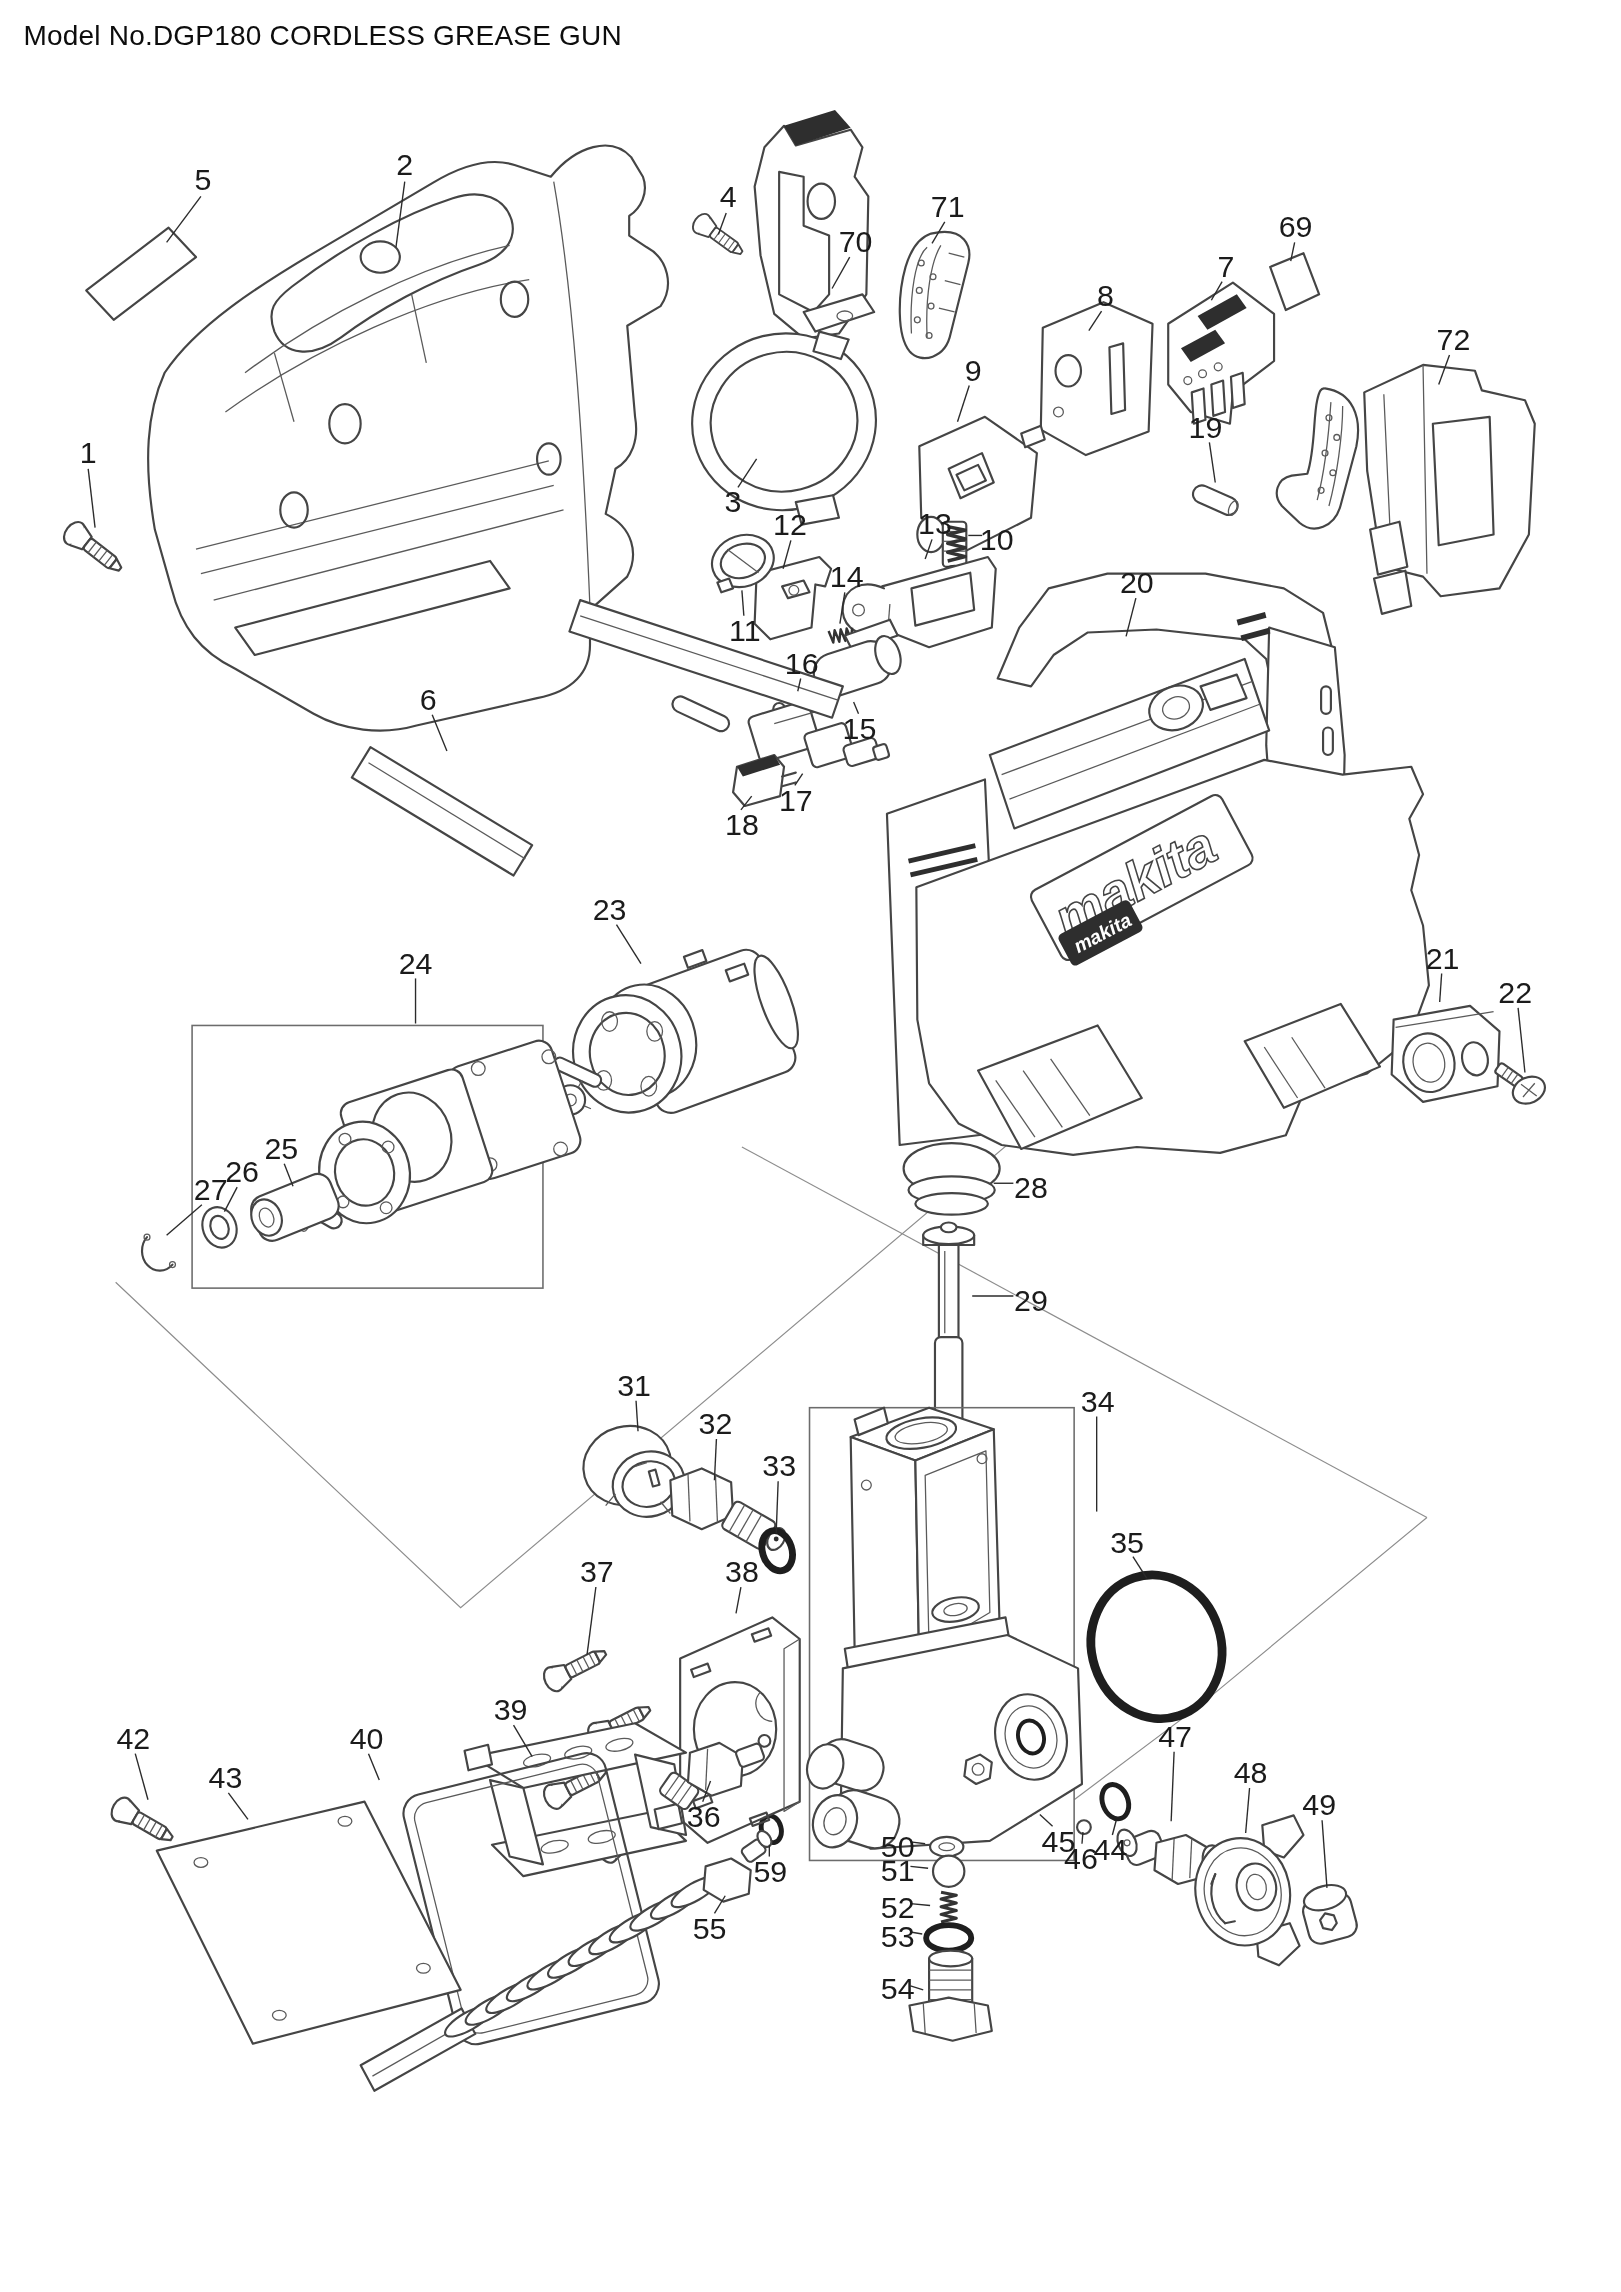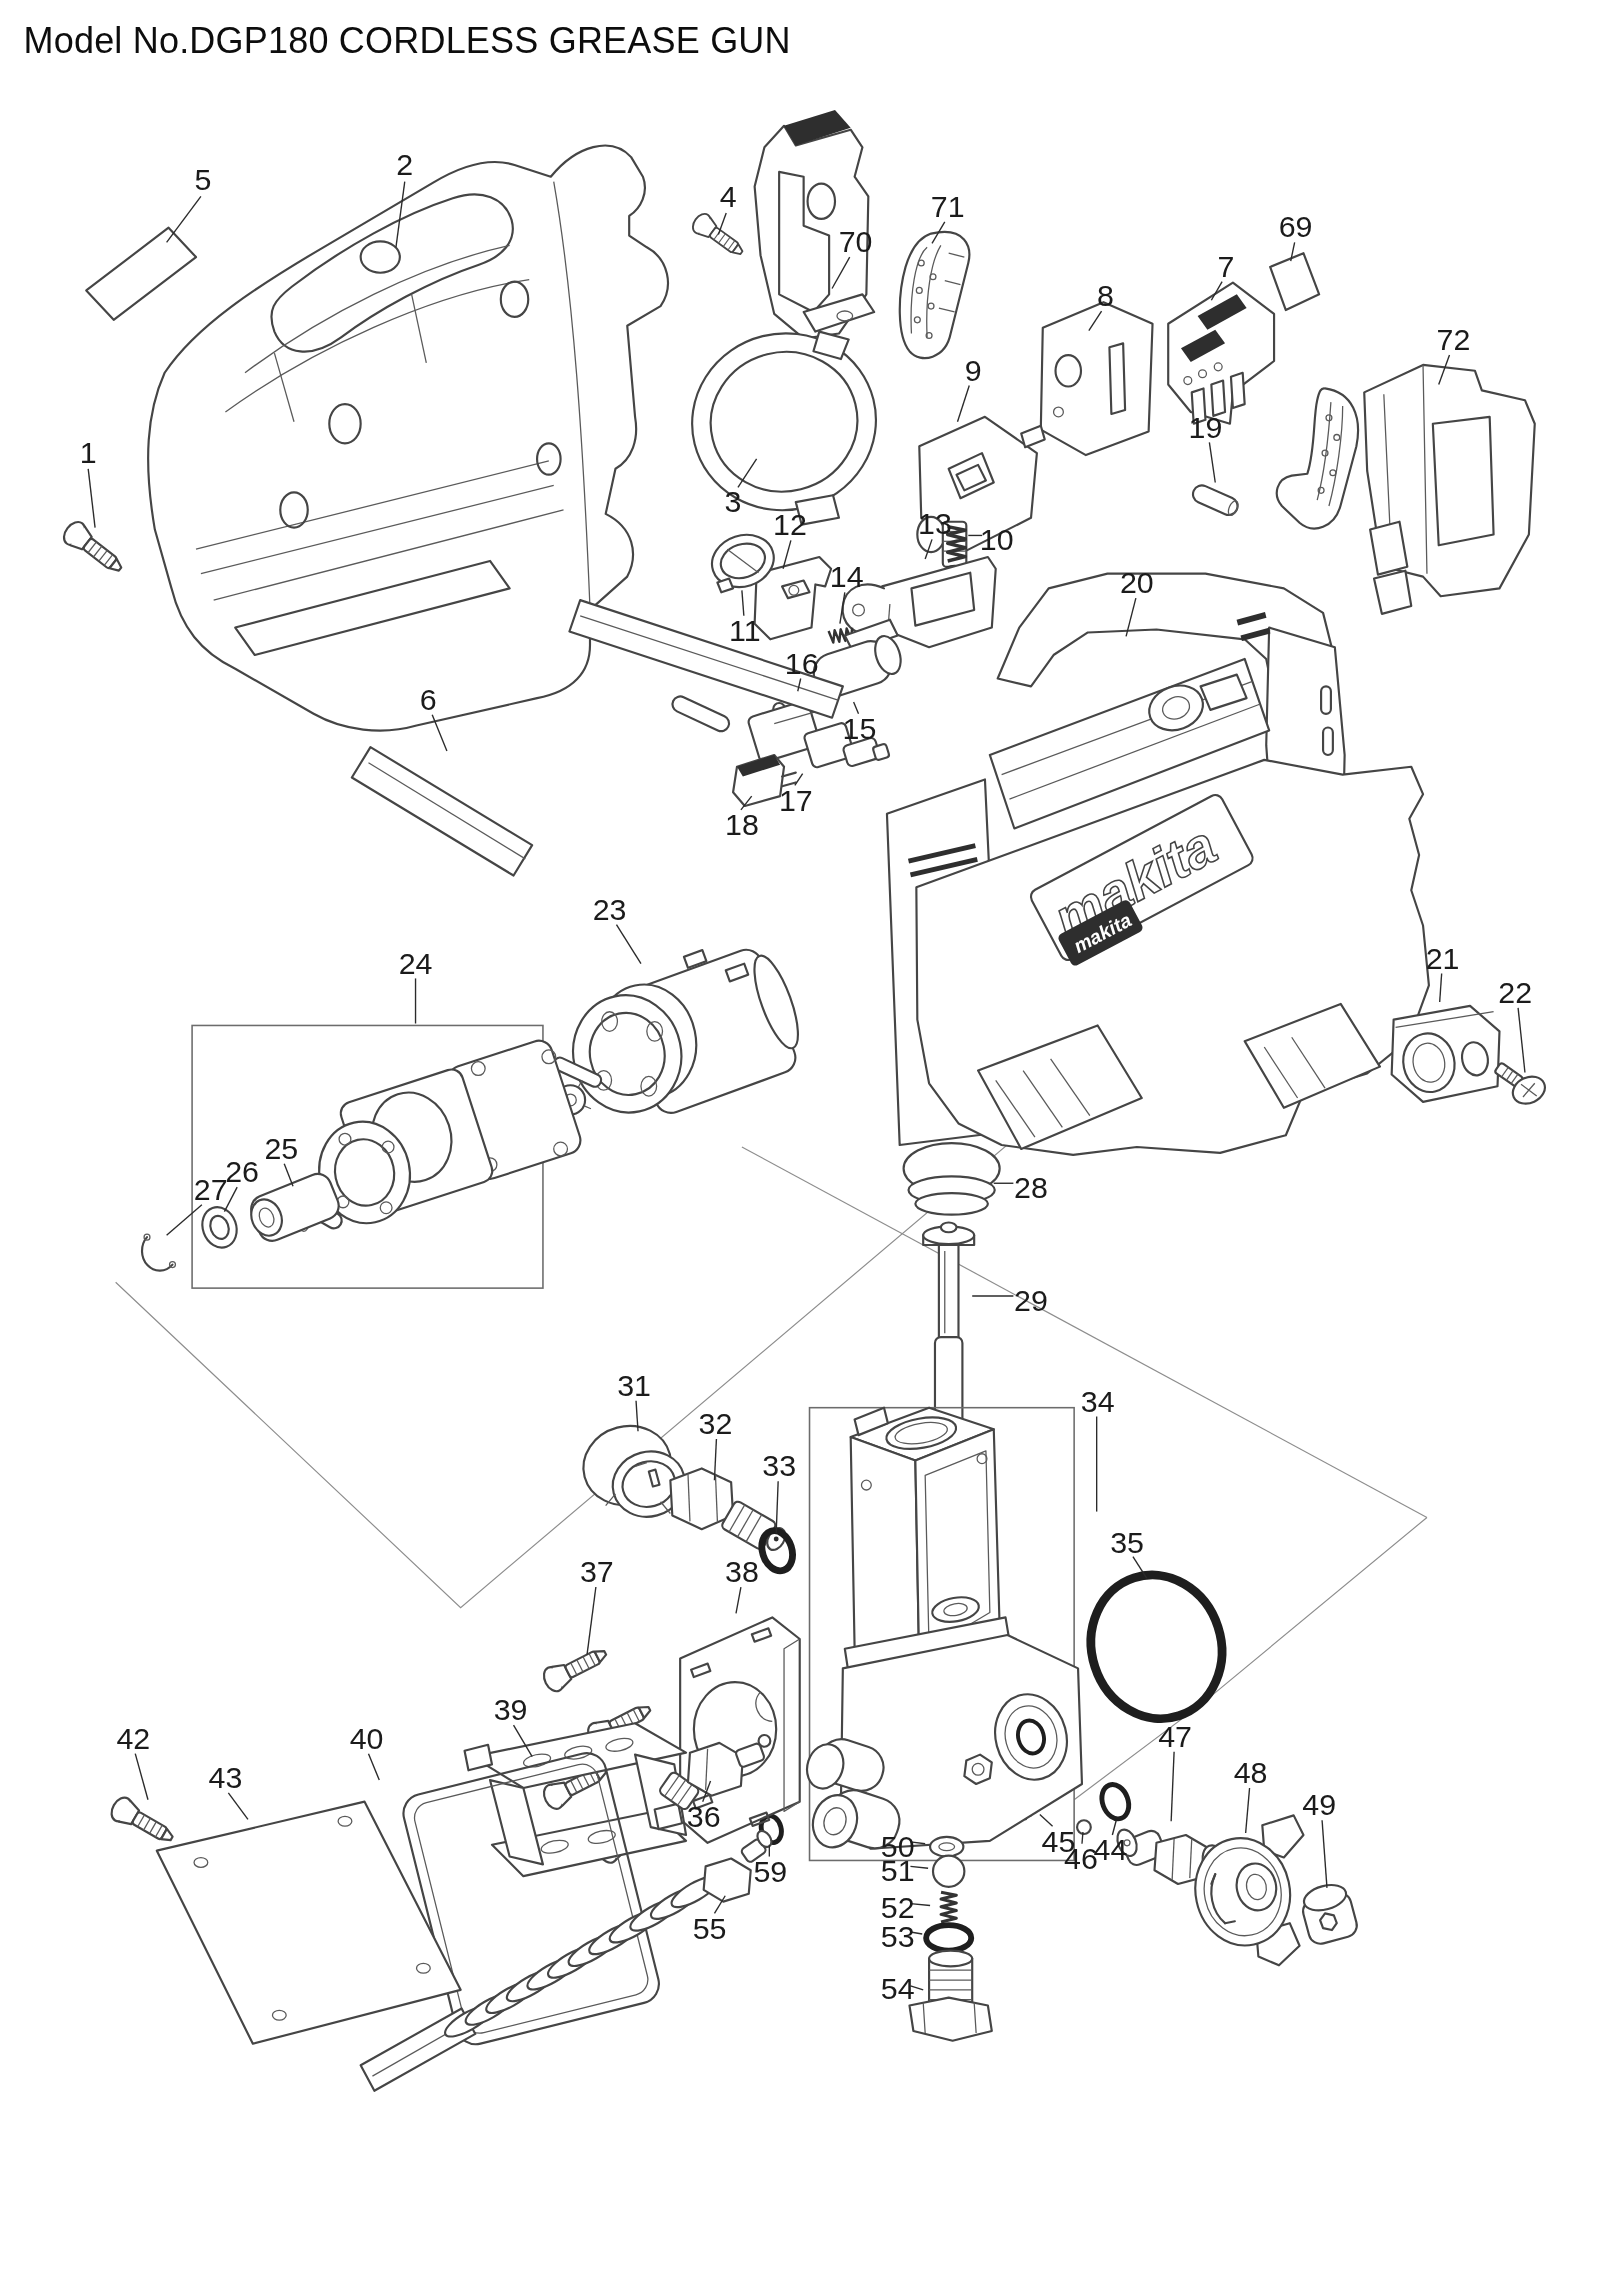--- a/index.html
+++ b/index.html
@@ -1,18 +1,18 @@
 <!DOCTYPE html>
 <html><head>
 <meta charset="utf-8">
 <style>
   html,body { margin:0; padding:0; background:#ffffff; }
   .page { position:relative; width:1621px; height:2293px; background:#fff;
           font-family:"Liberation Sans", sans-serif; overflow:hidden; }
-  .title { position:absolute; left:23.5px; top:19.6px; font-size:36px; color:#0d0d0d;
+  .title { position:absolute; left:23.5px; top:19.6px; font-size:28px; color:#0d0d0d;
            font-weight:400; letter-spacing:0.2px; }
   svg { position:absolute; left:0; top:0; }
   .p  { fill:#ffffff; stroke:#454545; stroke-width:2.2; stroke-linejoin:round; stroke-linecap:round; }
   .o  { fill:none;    stroke:#454545; stroke-width:2.2; stroke-linejoin:round; stroke-linecap:round; }
   .t  { fill:none;    stroke:#5a5a5a; stroke-width:1.3; stroke-linejoin:round; }
   .d  { fill:#2e2e2e; stroke:none; }
   .or { fill:none;    stroke:#1e1e1e; }
   .box{ fill:none;    stroke:#6c6c6c; stroke-width:1.6; }
   .xl { fill:none;    stroke:#8d8d8d; stroke-width:1.2; }
   .spr{ fill:none;    stroke:#333333; stroke-width:4;   stroke-linejoin:round; }

